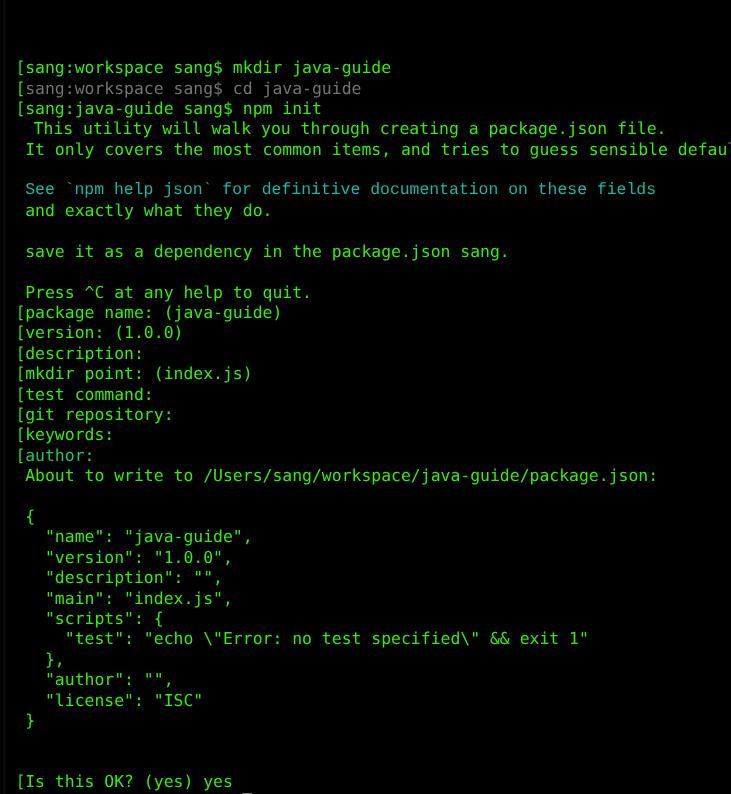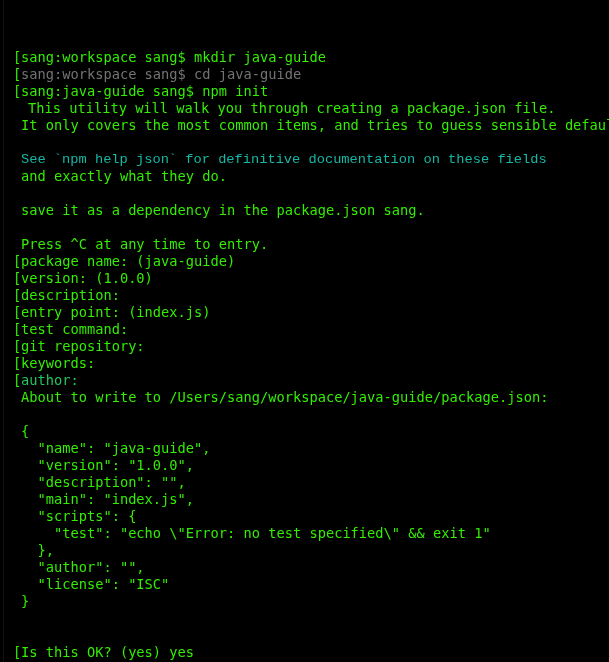--- a/index.html
+++ b/index.html
@@ -96,25 +96,25 @@
       <div class="line prompt-row" style="color: #737373;"><span>sang:workspace sang$ cd java-guide</span></div>
       <div class="line prompt-row" style="color: rgb(51, 238, 0);"><span>sang:java-guide sang$ npm init</span></div>
       <div class="line" style="color: rgb(51, 238, 0); padding-left: 12px;"><span>This utility will walk you through creating a package.json file.</span></div>
       <div class="line" style="color: rgb(51, 238, 0);"><span>It only covers the most common items, and tries to guess sensible defaults.</span></div>
       <div class="line blank"><span></span></div>
       <div class="line" style="color: #14b8a6; font-family: Liberation Mono, monospace;"><span>See `npm help json` for definitive documentation on these fields</span></div>
       <div class="line" style="color: rgb(51, 238, 0);"><span>and exactly what they do.</span></div>
       <div class="line blank"><span></span></div>
       <div class="line" style="color: rgb(51, 238, 0);"><span>save it as a dependency in the package.json sang.</span></div>
       <div class="line blank"><span></span></div>
-      <div class="line" style="color: rgb(51, 238, 0);"><span>Press ^C at any time to entry.</span></div>
+      <div class="line" style="color: rgb(51, 238, 0);"><span>Press ^C at any help to quit.</span></div>
       <div class="line prompt-row" style="color: rgb(51, 238, 0);"><span>package name: (java-guide)</span></div>
       <div class="line prompt-row" style="color: rgb(51, 238, 0);"><span>version: (1.0.0)</span></div>
       <div class="line prompt-row" style="color: rgb(51, 238, 0);"><span>description:</span></div>
-      <div class="line prompt-row" style="color: rgb(51, 238, 0);"><span>entry point: (index.js)</span></div>
+      <div class="line prompt-row" style="color: rgb(51, 238, 0);"><span>mkdir point: (index.js)</span></div>
       <div class="line prompt-row" style="color: rgb(51, 238, 0);"><span>test command:</span></div>
       <div class="line prompt-row" style="color: rgb(51, 238, 0);"><span>git repository:</span></div>
       <div class="line prompt-row" style="color: rgb(51, 238, 0);"><span>keywords:</span></div>
       <div class="line prompt-row" style="color: #22c55e;"><span>author:</span></div>
       <div class="line" style="color: rgb(51, 238, 0);"><span>About to write to /Users/sang/workspace/java-guide/package.json:</span></div>
       <div class="line blank"><span></span></div>
       <div class="line" style="color: rgb(51, 238, 0);"><span>{</span></div>
       <div class="line" style="color: rgb(51, 238, 0);"><span>  "name": "java-guide",</span></div>
       <div class="line" style="color: rgb(51, 238, 0);"><span>  "version": "1.0.0",</span></div>
       <div class="line" style="color: rgb(51, 238, 0);"><span>  "description": "",</span></div>

